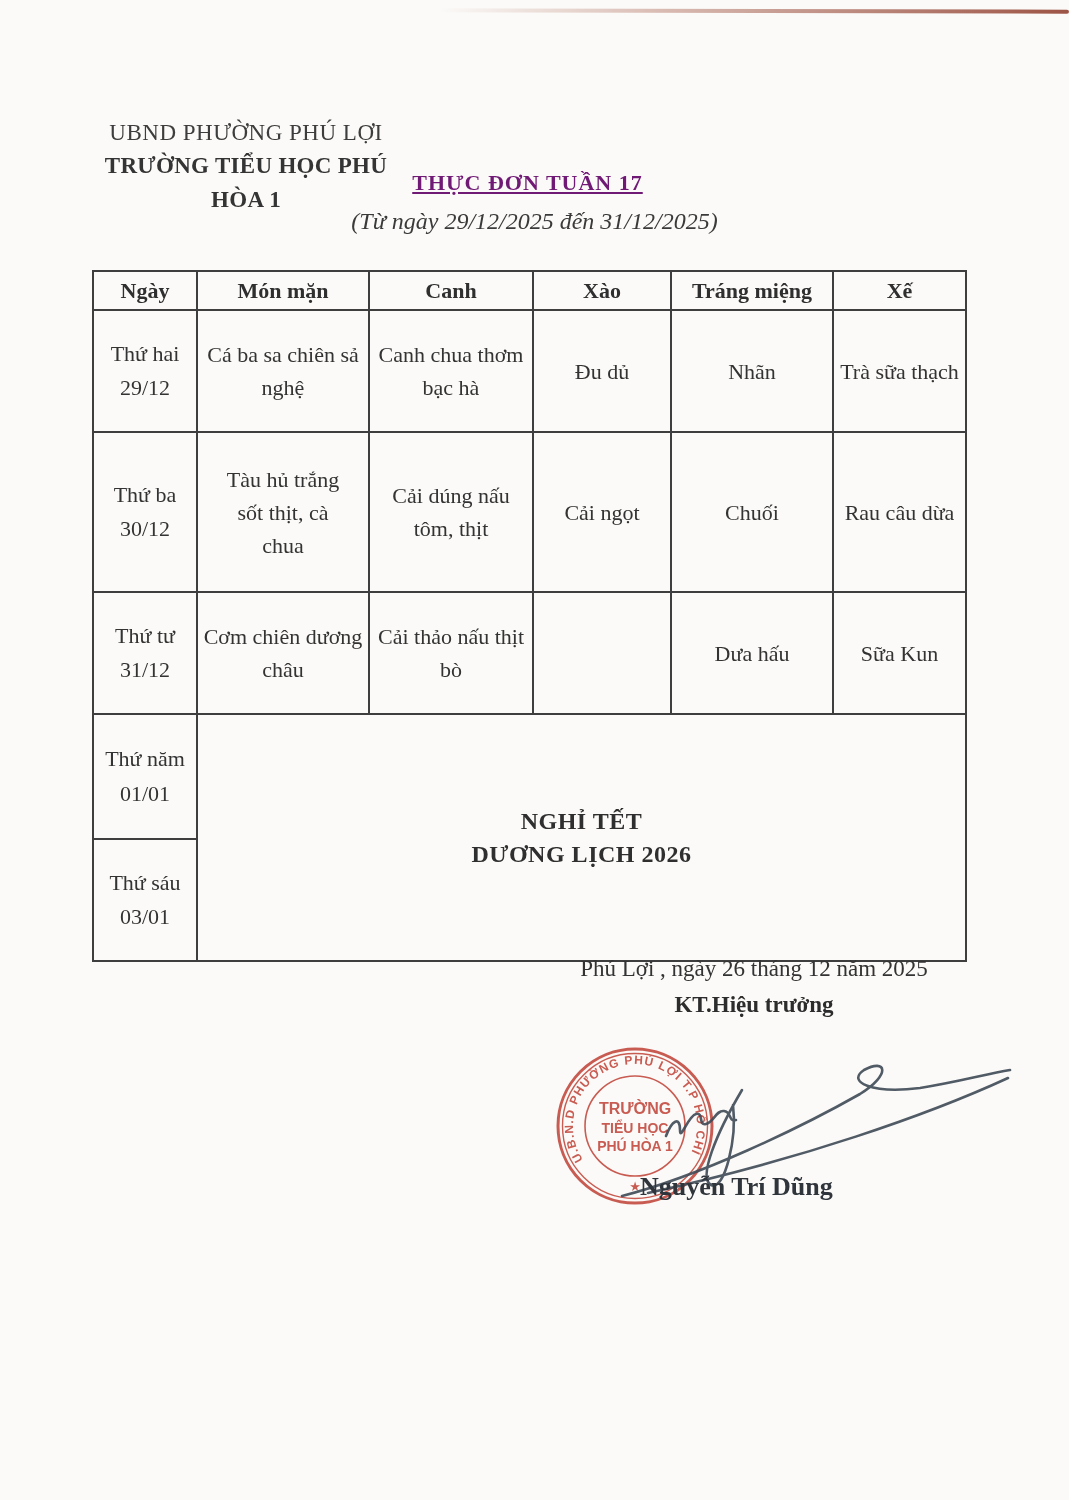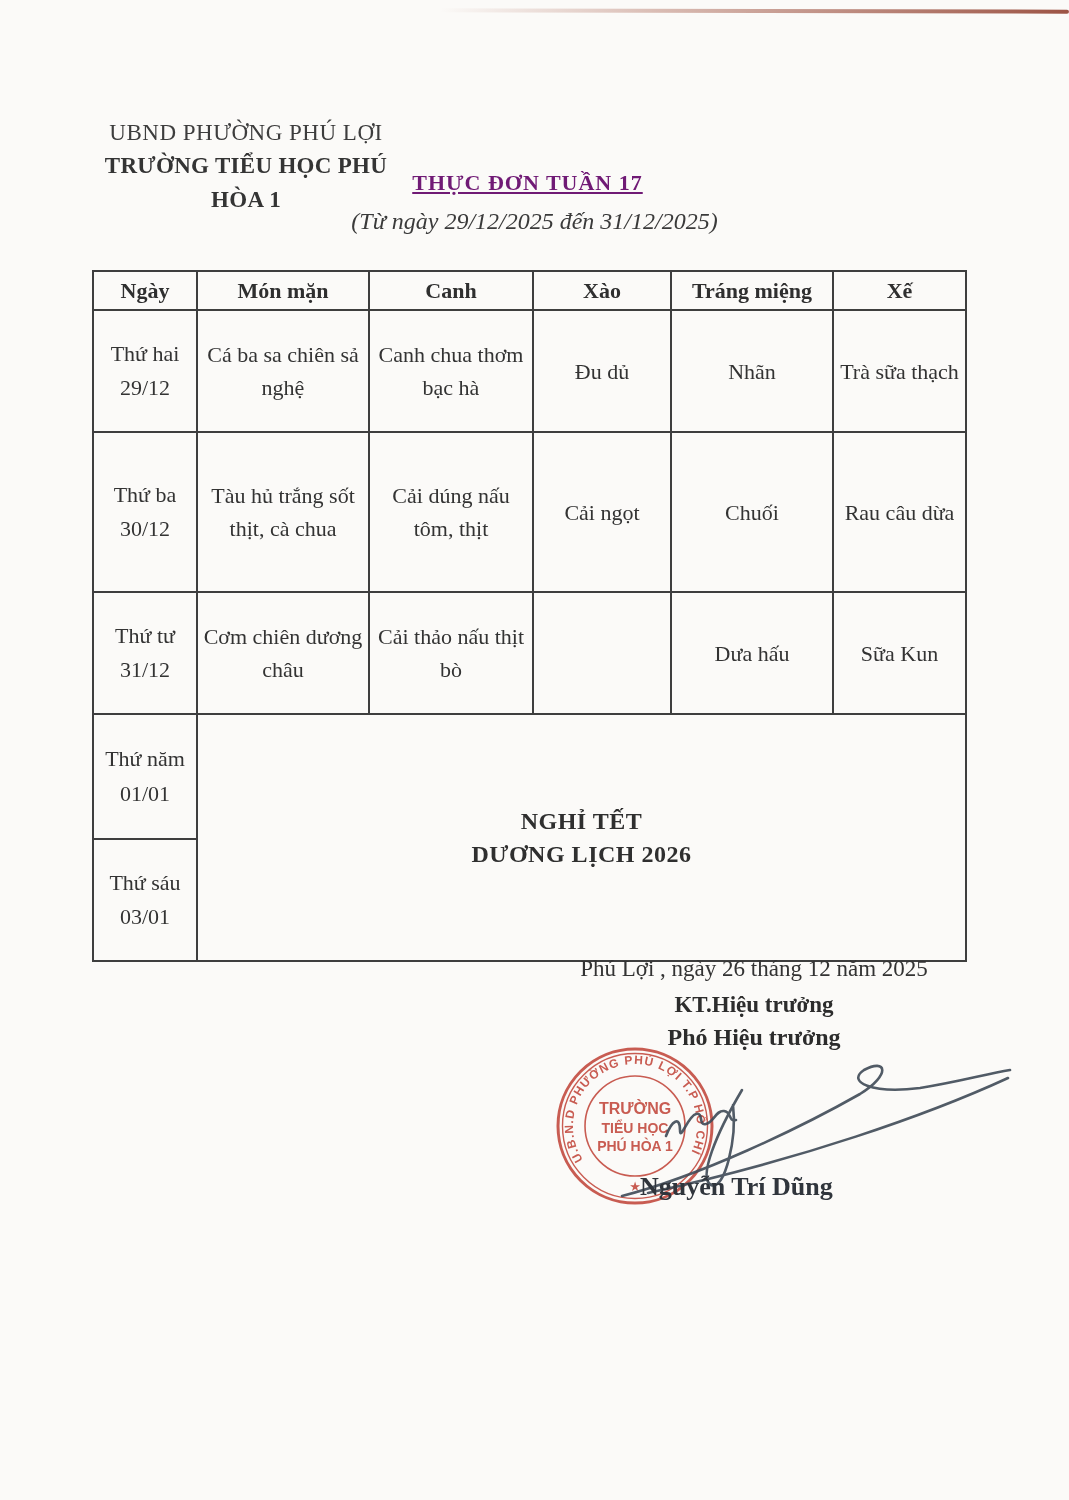--- a/index.html
+++ b/index.html
@@ -103,21 +103,21 @@
       <td>Canh chua thơm bạc hà</td>
       <td>Đu dủ</td>
       <td>Nhãn</td>
       <td>Trà sữa thạch</td>
     </tr>
     <tr style="height:160px">
       <td class="cell-day">
         <span>Thứ ba</span>
         <span>30/12</span>
       </td>
-      <td style="padding:2px 1px">Tàu hủ trắng sốt thịt, cà chua</td>
+      <td style="padding:2px 18px">Tàu hủ trắng sốt thịt, cà chua</td>
       <td>Cải dúng nấu tôm, thịt</td>
       <td>Cải ngọt</td>
       <td>Chuối</td>
       <td>Rau câu dừa</td>
     </tr>
     <tr style="height:122px">
       <td class="cell-day">
         <span>Thứ tư</span>
         <span>31/12</span>
       </td>
@@ -141,21 +141,20 @@
       <td class="cell-day">
         <span>Thứ sáu</span>
         <span>03/01</span>
       </td>
     </tr>
   </tbody>
     </table>
 
   <div class="sig-block-line place-date">Phú Lợi , ngày 26 tháng 12 năm 2025</div>
   <div class="sig-block-line role1">KT.Hiệu trưởng</div>
-  <div class="sig-block-line role2">Phó Hiệu trưởng</div>
 
   <svg class="stamp-svg" width="164" height="164" viewBox="0 0 164 164">
     <g fill="none" stroke="#c2473c">
       <circle cx="82" cy="82" r="77" stroke-width="3"></circle>
       <circle cx="82" cy="82" r="72.5" stroke-width="1.4"></circle>
       <circle cx="82" cy="82" r="50" stroke-width="1.6"></circle>
     </g>
     <defs>
       <path id="ringPath" d="M 31.2 117.6 A 62 62 0 1 1 132.8 117.6"></path>
     </defs>

